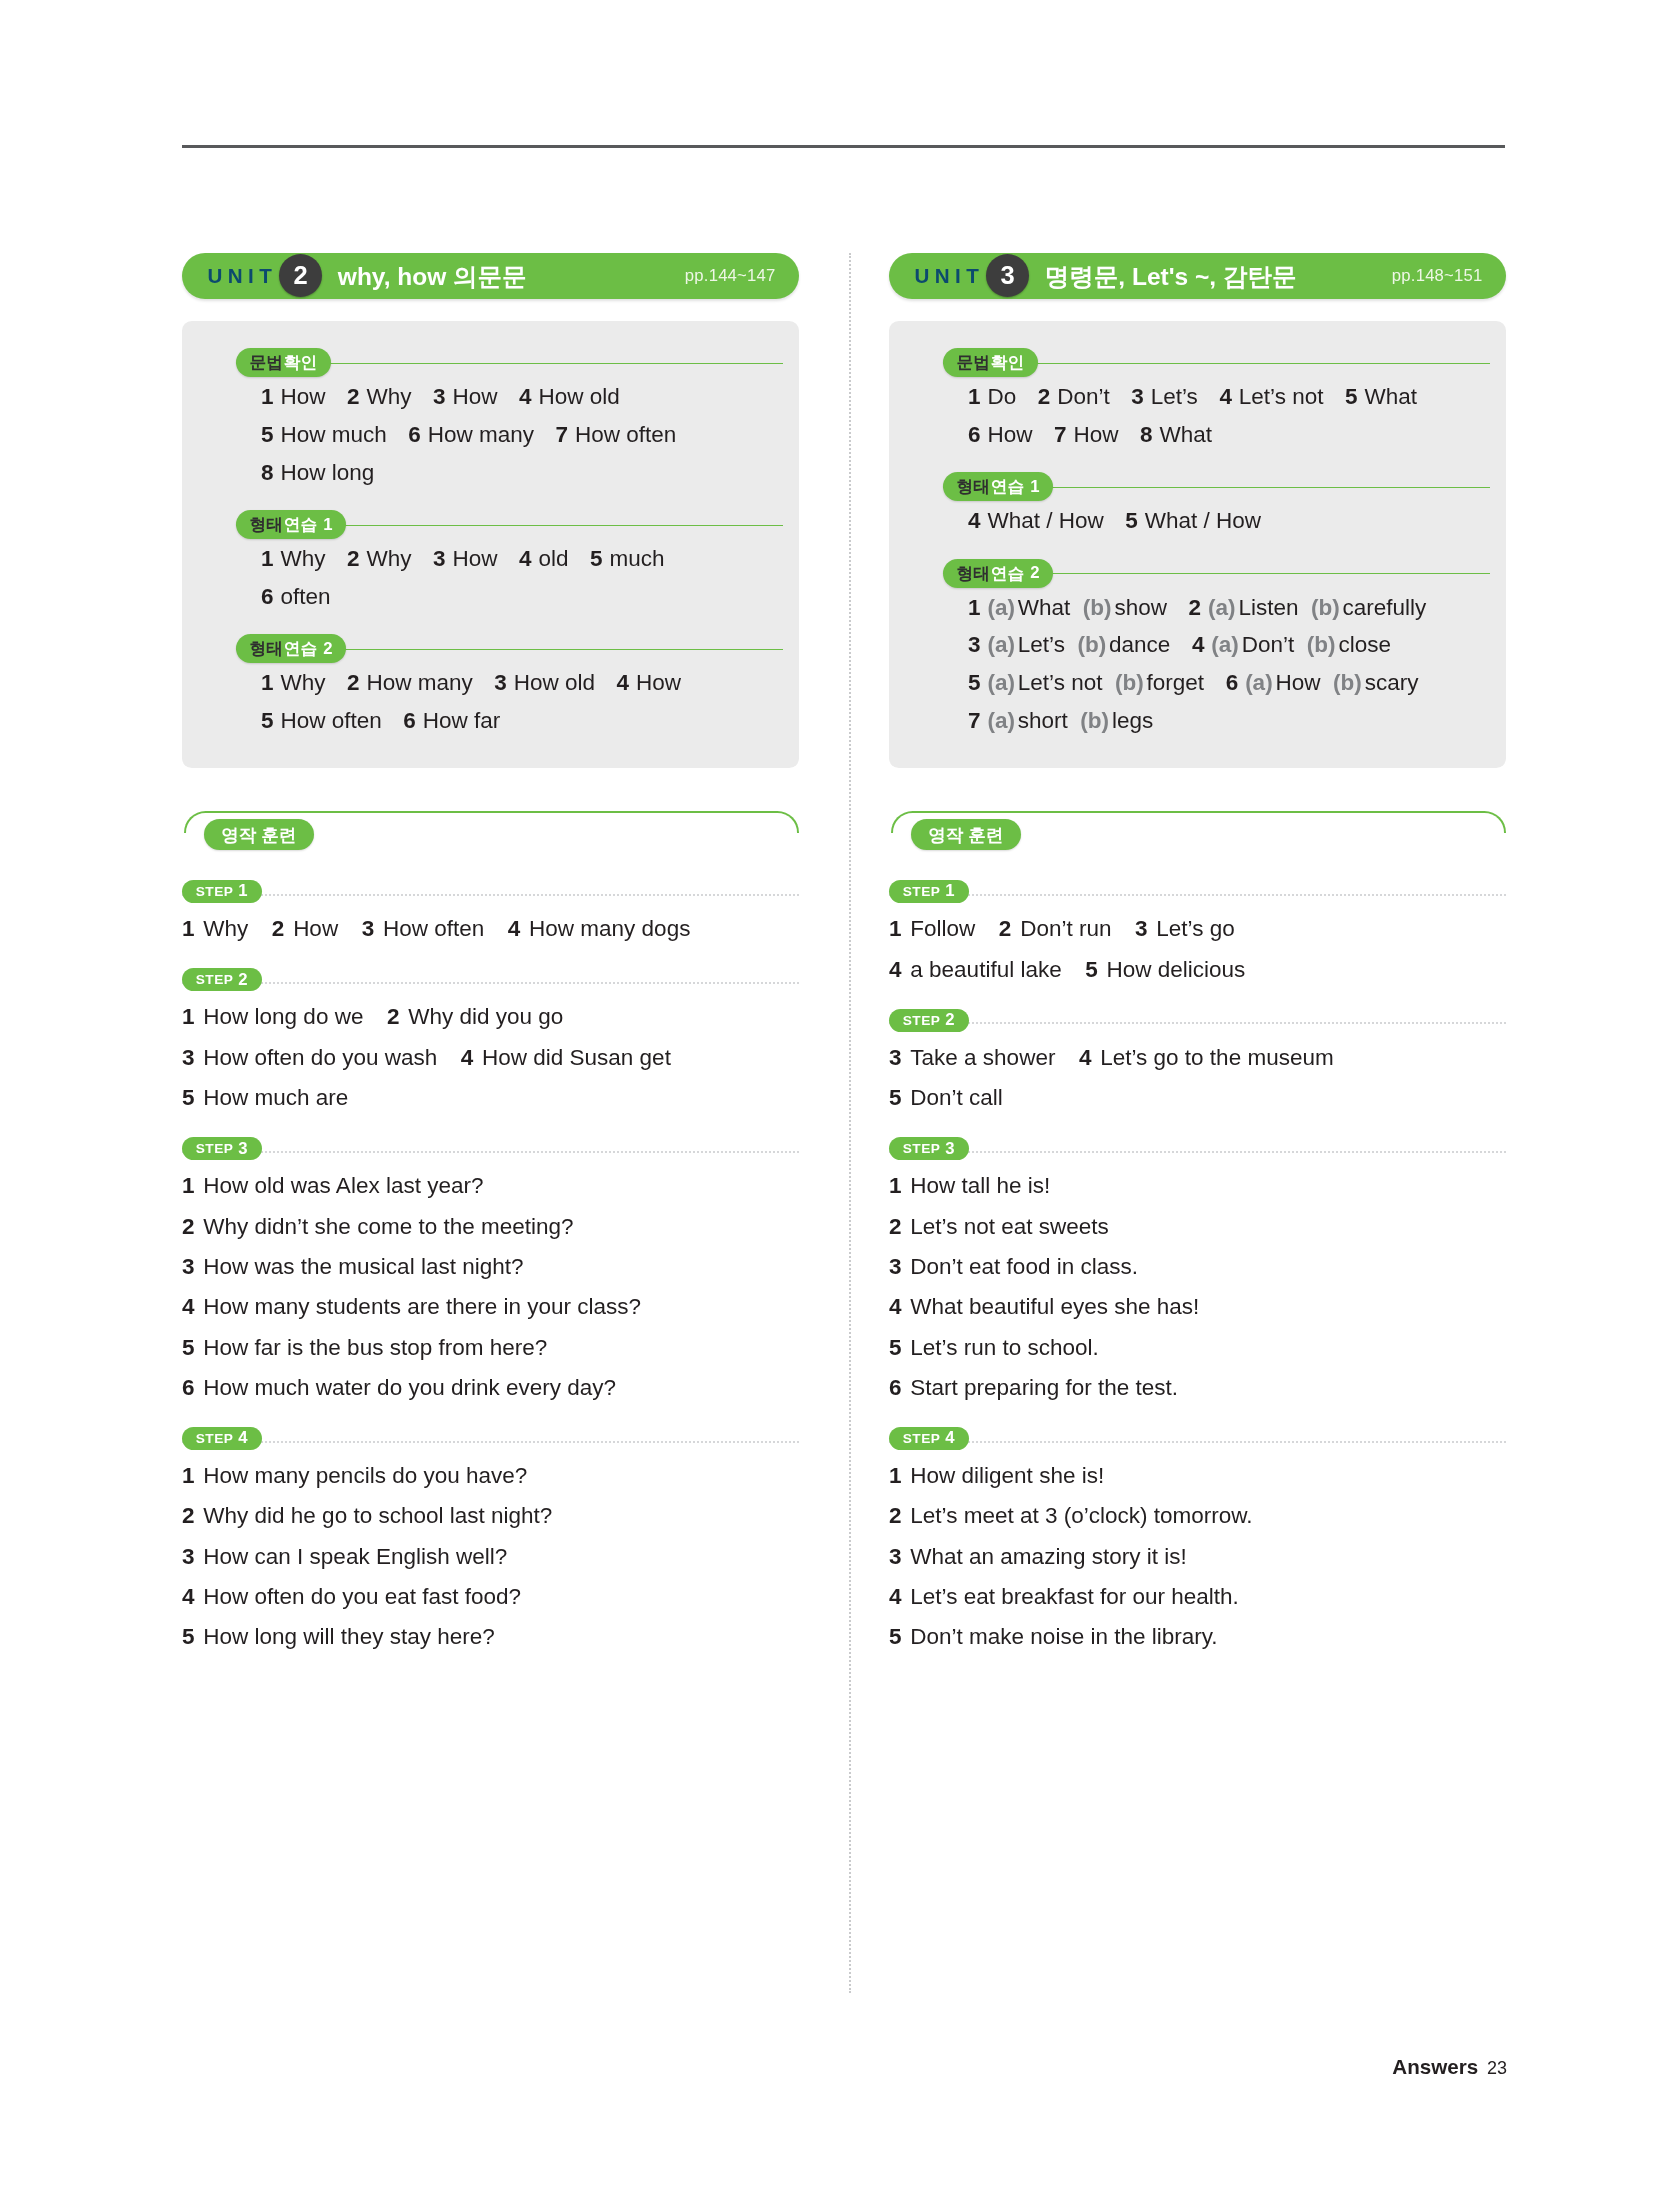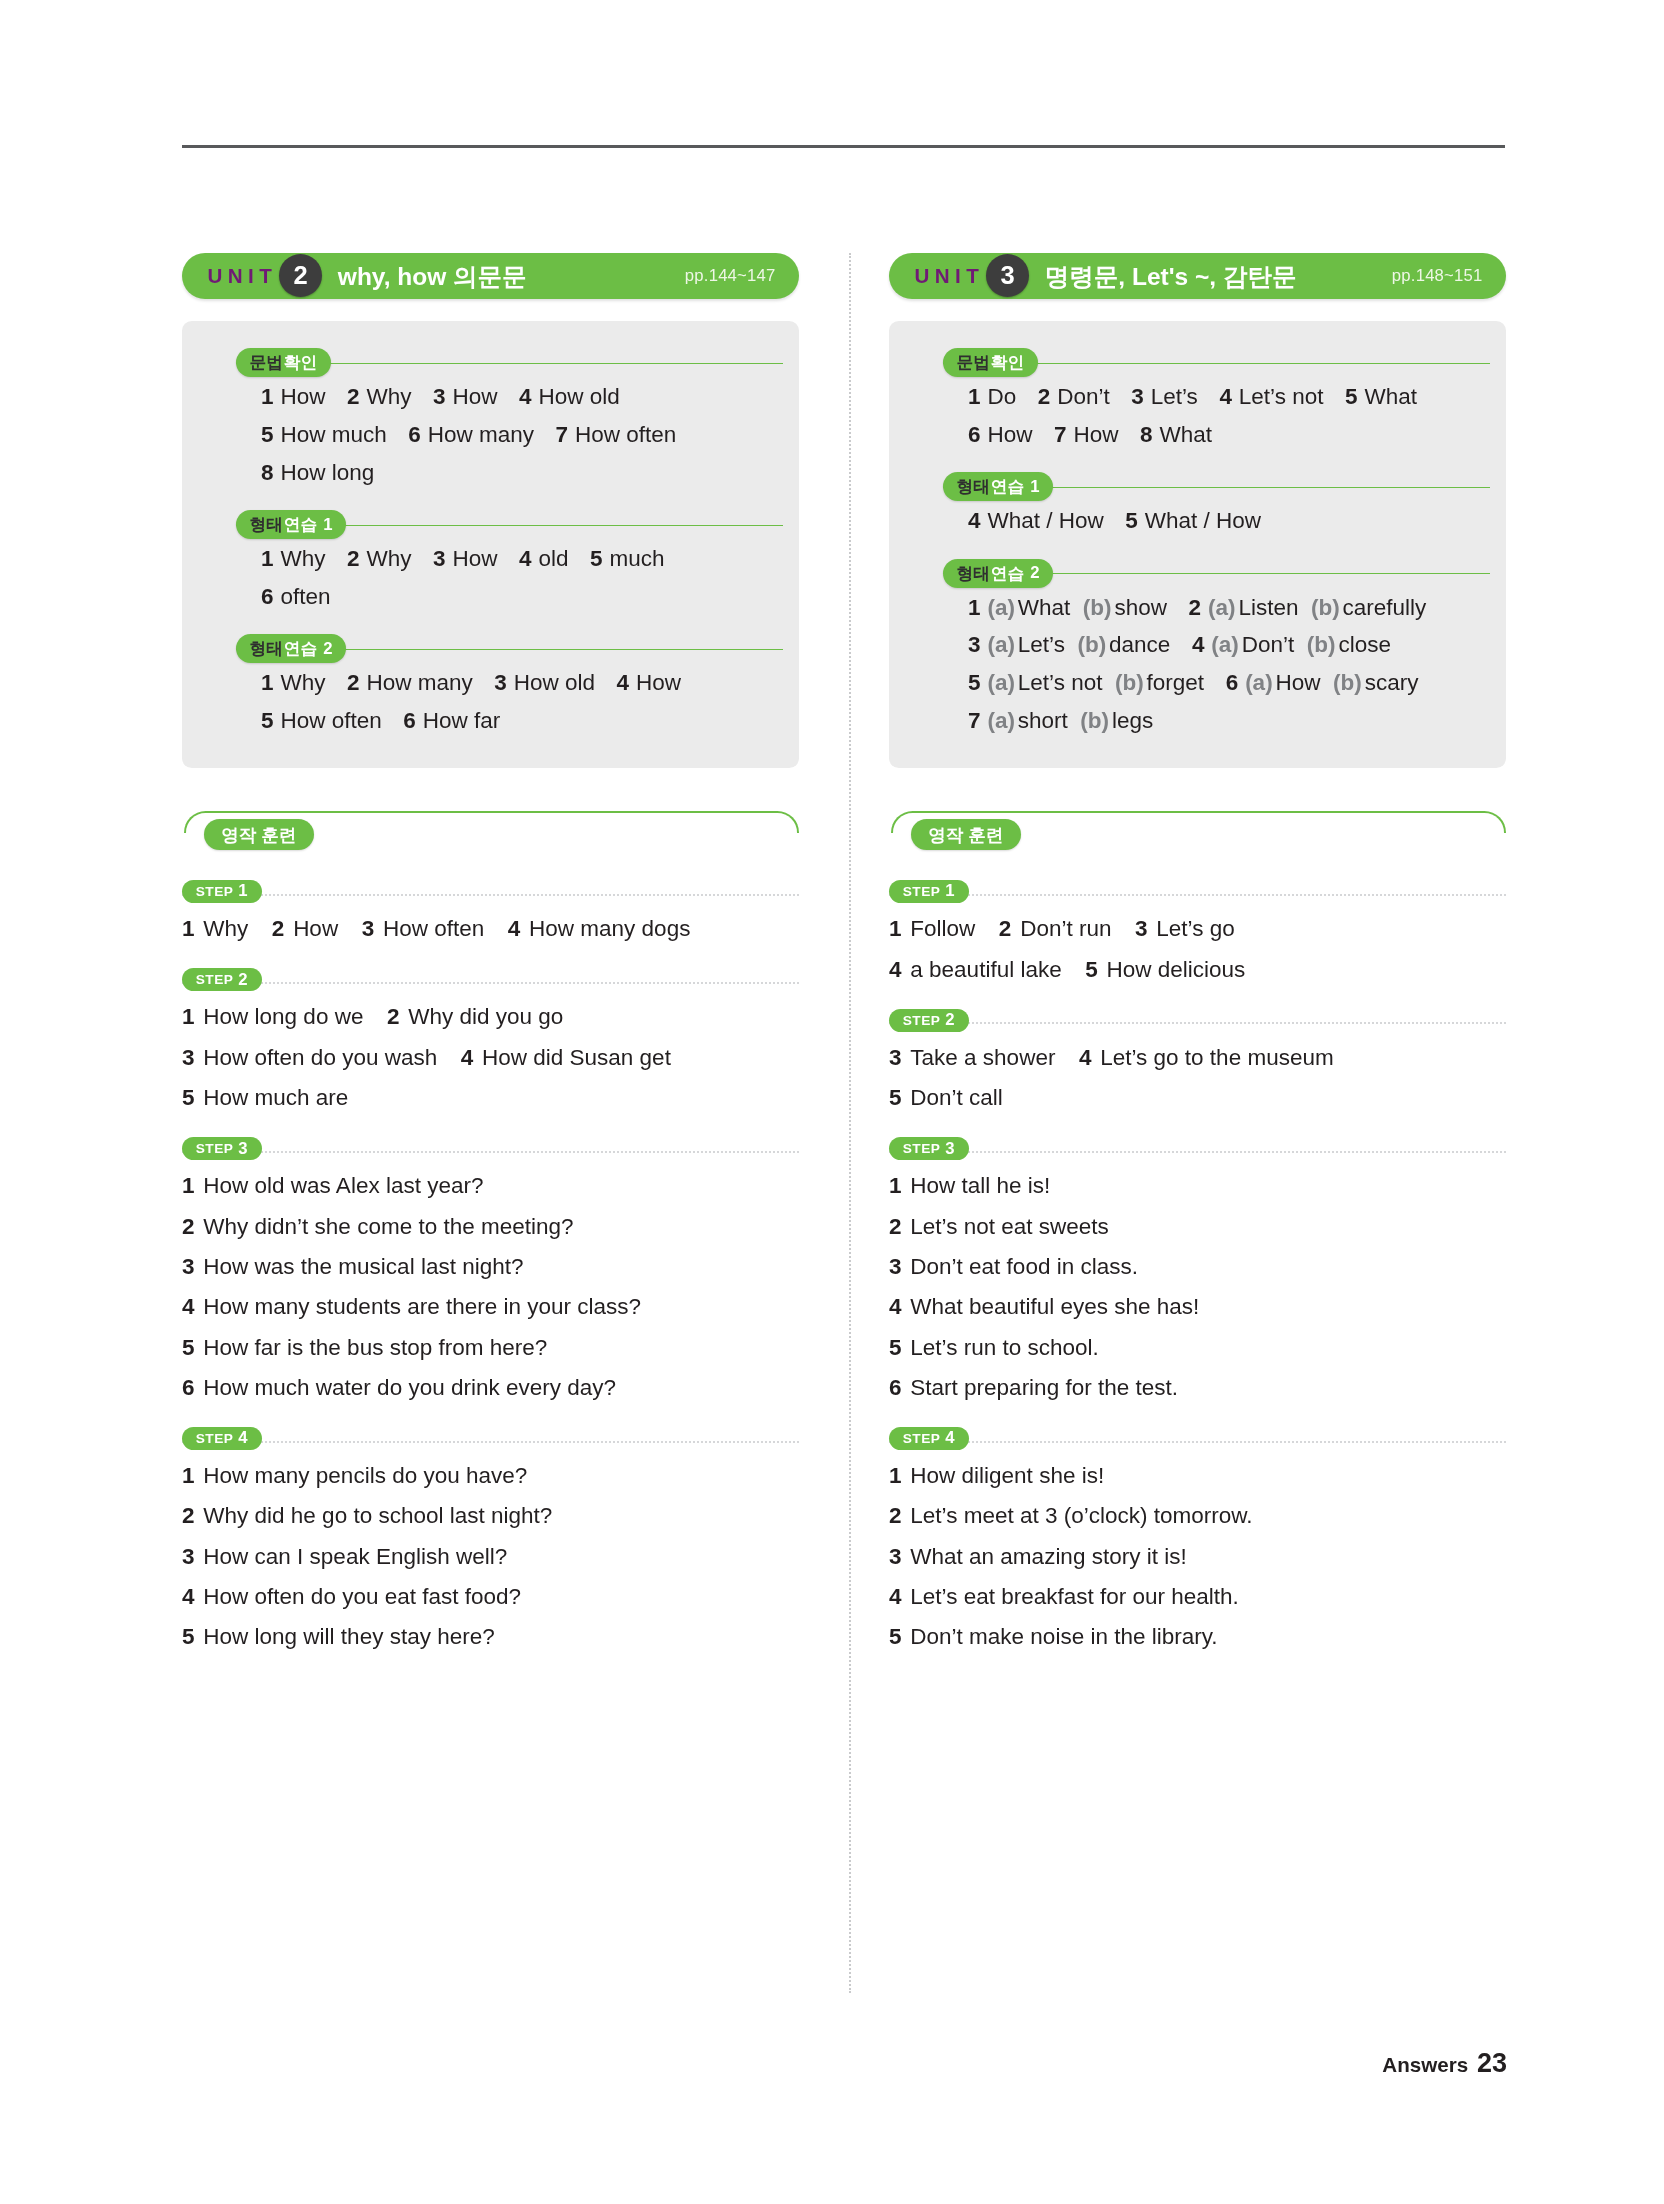--- a/index.html
+++ b/index.html
@@ -51,21 +51,21 @@
   .unit-bar{
     position:relative;
     height:46px;
     border-radius:23.5px;
     background:#6cbe45;
     display:flex;
     align-items:center;
     box-shadow:0 2px 2.9px rgba(0,0,0,0.12);
   }
   .unit-word{
-    color:#701a75;
+    color:#0c4a6e;
     font-size:20.6px;
     font-weight:bold;
     letter-spacing:5.4px;
     margin-left:25.5px;
   }
   .unit-circle{
     width:43px;height:43px;
     border-radius:50%;
     background:#3d3d3d;
     color:#ffffff;
@@ -231,21 +231,21 @@
   
   .footer{
     position:absolute;
     right:157px;
     bottom:125px;
     font-size:20.6px;
     color:#231f20;
     white-space:nowrap;
   }
   .footer .lbl{font-weight:bold;}
-  .footer .pg{font-weight:bold;font-size:27px;margin-left:8.8px;}
+  .footer .pg{font-weight:normal;font-size:18px;margin-left:8.8px;}
 </style>
 </head>
 <body>
 
 <div class="page">
   <div class="top-rule"></div>
   <div class="divider"></div>
   <div class="cols" id="cols">
       <div class="col left">
         <div class="unit-bar">

